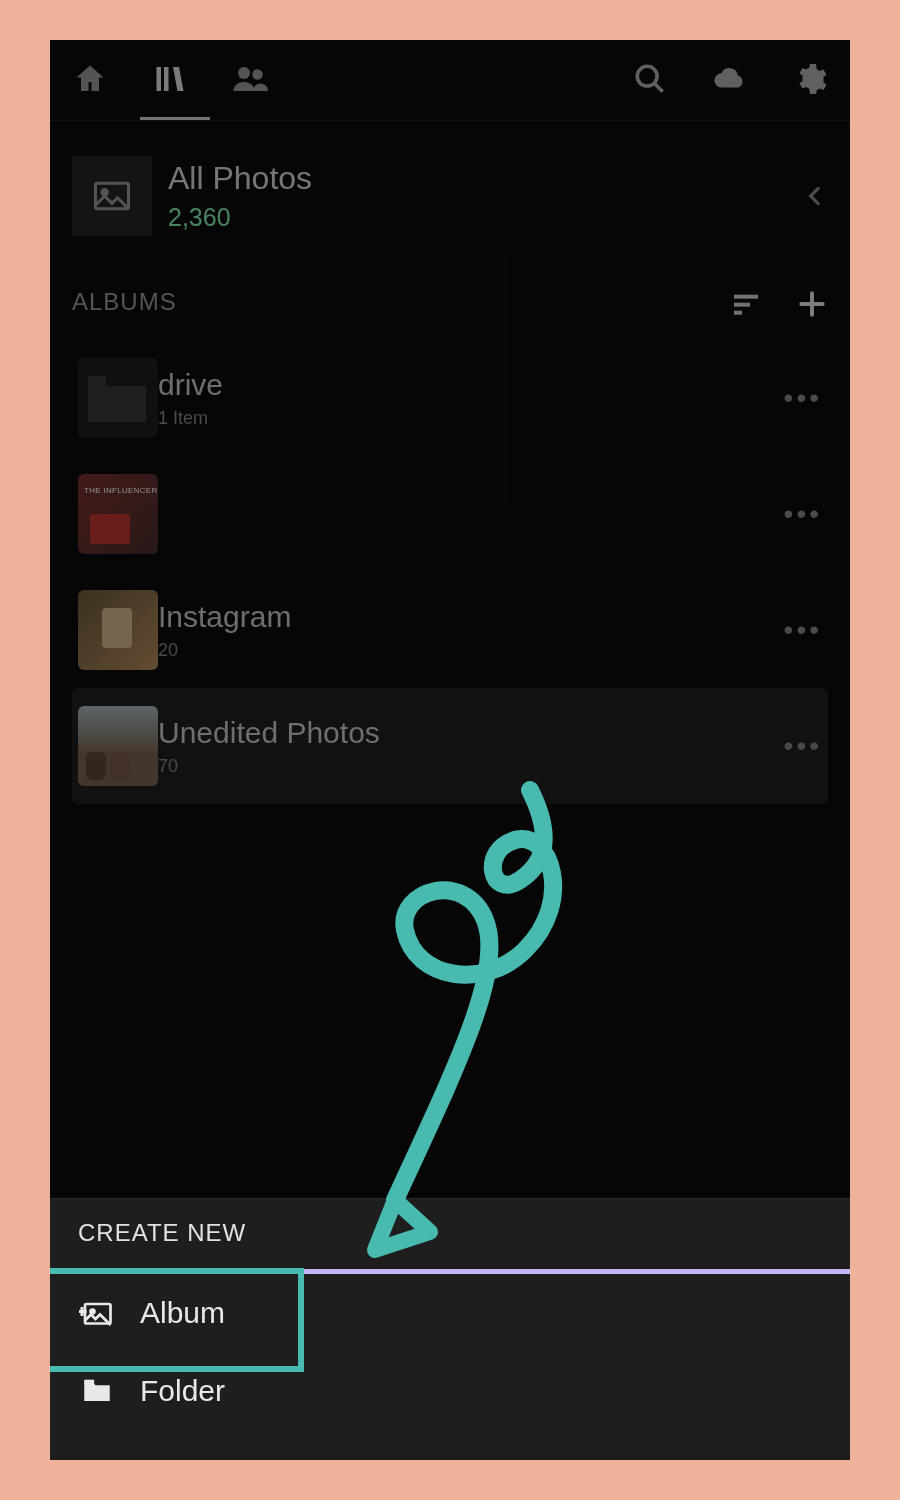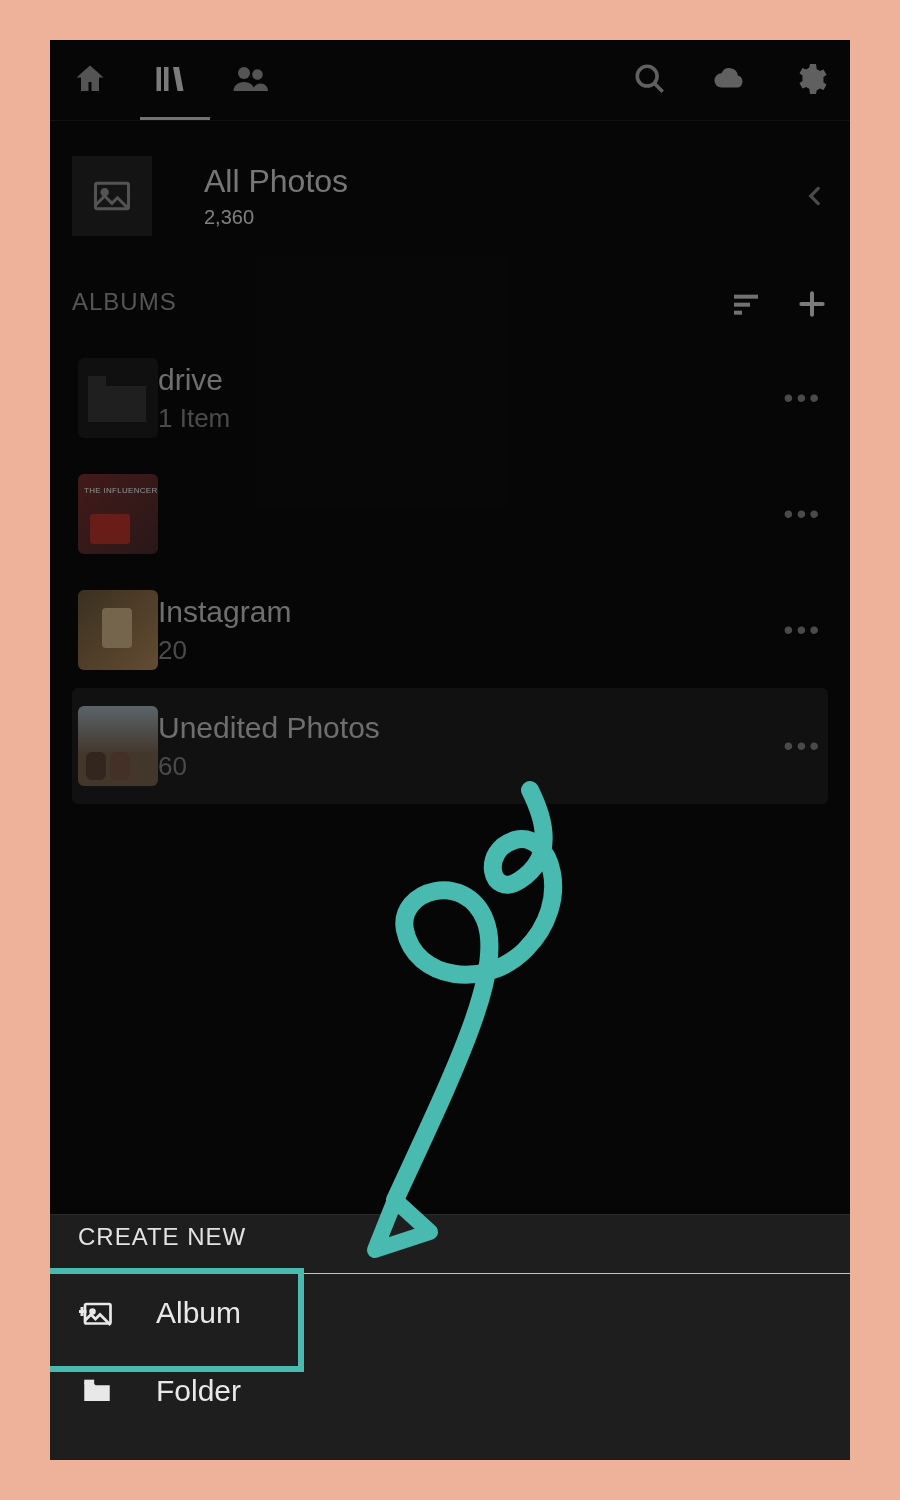--- a/index.html
+++ b/index.html
@@ -38,45 +38,45 @@
     .topbar-right { margin-left: auto; display: flex; align-items: center; gap: 36px; }
     .topbar .icon-btn { width: 44px; height: 44px; display: flex; align-items: center; justify-content: center; color: #b0b0b0; }
     .active-tab-underline { position: absolute; top: 77px; left: 90px; width: 70px; height: 4px; background: #cfcfcf; }
     .topbar-border { position: absolute; top: 80px; left: 0; right: 0; height: 1px; background: #222; }
 
     .content { padding: 28px 22px 0 22px; }
 
     .all-photos {
       display: flex;
       align-items: center;
-      gap: 52px;
+      gap: 16px;
       padding: 10px 0 14px 0;
     }
     .thumb-allphotos {
       width: 80px; height: 80px; background: #262626;
       display: flex; align-items: center; justify-content: center; color: #9a9a9a;
     }
     .all-photos-text .title { font-size: 32px; color: #d8d8d8; font-weight: 400; }
-    .all-photos-text .count { font-size: 20px; color: #e5e5e5; margin-top: 6px; }
+    .all-photos-text .count { font-size: 25px; color: #86efac; margin-top: 6px; }
     .chev-back { margin-left: auto; color: #888; }
 
     .section-header {
       display: flex; align-items: flex-start; margin-top: 38px; margin-bottom: 20px;
     }
     .section-header .label { font-size: 24px; color: #9a9a9a; letter-spacing: 1px; font-weight: 500;}
     .section-header .right-icons { margin-left: auto; display: flex; gap: 34px; color: #cfcfcf; }
 
     .album-row {
       display: flex; align-items: center; padding: 18px 6px; border-radius: 6px;
       position: relative;
     }
     .album-row.highlight { background: #1f1f1f; }
     .album-thumb { width: 80px; height: 80px; background: #2a2a2a; border-radius: 6px; overflow: hidden; }
     .album-text .title { font-size: 30px; color: #c8c8c8; }
-    .album-text .count { font-size: 26px; color: #888; margin-top: 6px; }
+    .album-text .count { font-size: 18px; color: #888; margin-top: 6px; }
     .album-more { margin-left: auto; color: #888; font-size: 28px; letter-spacing: 3px; }
 
     
     .thumb-folder { background: #1e1e1e; position: relative; }
     .thumb-folder::before { content:""; position:absolute; top:18px; left:10px; width:18px; height:12px; background:#3a3a3a;}
     .thumb-folder::after { content:""; position:absolute; top:28px; left:10px; width:58px; height:36px; background:#3a3a3a;}
 
     .thumb-presets { background: linear-gradient(135deg,#7a3230,#4a2c2c);}
     .thumb-presets::before { content:""; position:absolute; width:40px; height:30px; background:#c0352f; bottom:10px; left:12px; border-radius:3px;}
     .thumb-presets .overlay-text { position:absolute; top:12px; left:6px; font-size:8px; color:#fff; letter-spacing:0.3px;}
@@ -90,26 +90,26 @@
 
     
     .sheet {
       position: absolute; left:0; right:0; bottom:0;
       background: #1e1e1e;
       border-top: 1px solid #2a2a2a;
       z-index: 10;
       padding-bottom: 30px;
     }
     .sheet-header {
-      padding: 8px 28px 22px 28px;
-      border-bottom: 1px solid #c4b5fd;
+      padding: 20px 28px 22px 28px;
+      border-bottom: 5px solid #c4b5fd;
     }
     .sheet-header .title { font-size: 24px; color: #e2e2e2; letter-spacing: 1px; font-weight: 500;}
     .sheet-item {
-      display: flex; align-items: center; gap: 40px;
+      display: flex; align-items: center; gap: 24px;
       padding: 20px 28px; color: #e8e8e8;
     }
     .sheet-item .label { font-size: 30px; }
     .sheet-item .icon { width: 38px; height: 38px; display:flex; align-items:center; justify-content:center;}
 
     
     .highlight-box {
       position: absolute;
       border: 6px solid #48bab0;
       z-index: 20;
@@ -236,21 +236,21 @@
         <div class="title">Instagram</div>
         <div class="count">20</div>
       </div>
       <div class="album-more">•••</div>
     </div>
 
     <div class="album-row highlight">
       <div class="album-thumb thumb-unedited" style="position:relative;"></div>
       <div class="album-text">
         <div class="title">Unedited Photos</div>
-        <div class="count">60</div>
+        <div class="count">70</div>
       </div>
       <div class="album-more">•••</div>
     </div>
   </div>
 
   <div class="sheet">
     <div class="sheet-header">
       <div class="title">CREATE NEW</div>
     </div>
     <div class="sheet-item">

